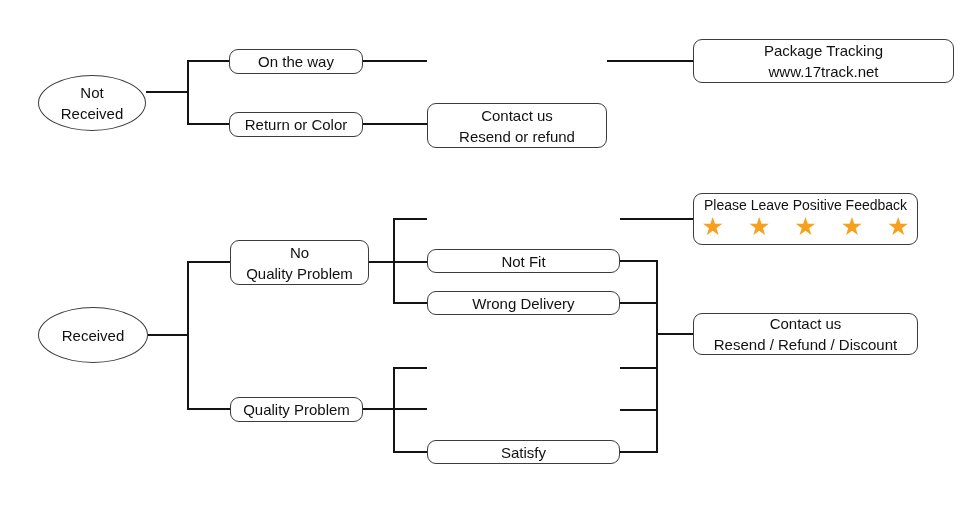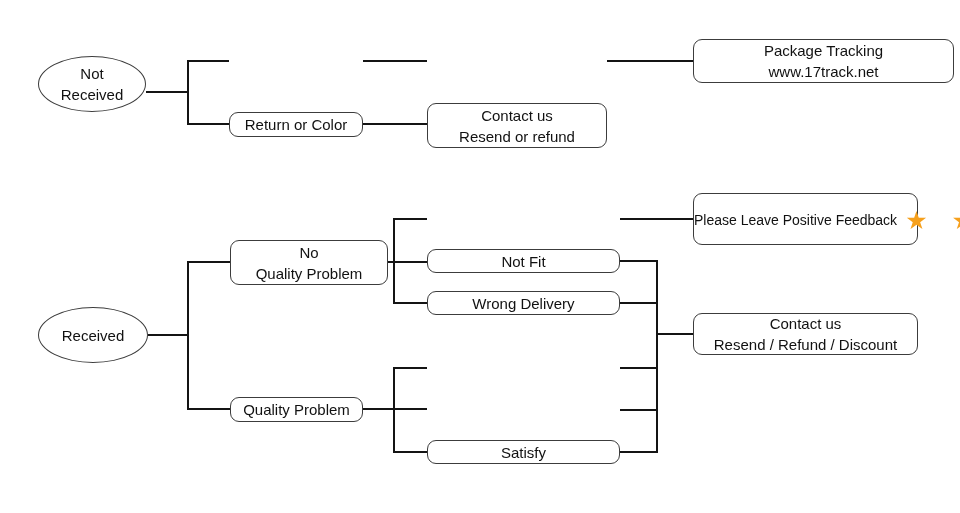--- a/index.html
+++ b/index.html
@@ -28,21 +28,21 @@
     border-radius:9px;
     display:flex;
     align-items:center;
     justify-content:center;
     text-align:center;
     font-size:15px;
     line-height:21px;
     white-space:pre-line;
   }
   .ellipse{border-radius:50%;}
-  .feedback{flex-direction:row;justify-content:flex-start;padding-top:3px;}
+  .feedback{flex-direction:column;justify-content:flex-start;padding-top:3px;}
   .fb-title{font-size:14px;line-height:17px;white-space:nowrap;}
   .fb-stars{
     color:var(--star);
     font-size:25px;
     line-height:26px;
     letter-spacing:8px;
     margin-left:8px; 
     white-space:nowrap;
     font-family:"DejaVu Sans", sans-serif;
   }
@@ -77,36 +77,37 @@
 
   <div class="ln" style="left:620px;top:218px;width:73px;height:2px"></div>
   <div class="ln" style="left:656px;top:260px;width:2px;height:193px"></div>
   <div class="ln" style="left:620px;top:260px;width:37px;height:2px"></div>
   <div class="ln" style="left:620px;top:302px;width:37px;height:2px"></div>
   <div class="ln" style="left:620px;top:367px;width:37px;height:2px"></div>
   <div class="ln" style="left:620px;top:409px;width:37px;height:2px"></div>
   <div class="ln" style="left:620px;top:451px;width:37px;height:2px"></div>
   <div class="ln" style="left:657px;top:333px;width:36px;height:2px"></div>
 
-  <div class="node ellipse" style="left:38px;top:56px;width:108px;height:56px">Not
+  <div class="node ellipse" style="left:38px;top:75px;width:108px;height:56px">Not
 Received</div>
 
+  <div class="node" style="left:229px;top:49px;width:134px;height:25px">On the way</div>
 
   <div class="node" style="left:229px;top:112px;width:134px;height:25px">Return or Color</div>
 
 
   <div class="node" style="left:693px;top:39px;width:261px;height:44px">Package Tracking
 www.17track.net</div>
 
   <div class="node" style="left:427px;top:103px;width:180px;height:45px">Contact us
 Resend or refund</div>
 
   <div class="node ellipse" style="left:38px;top:307px;width:110px;height:56px">Received</div>
 
-  <div class="node" style="left:230px;top:240px;width:158px;height:45px">No
+  <div class="node" style="left:230px;top:240px;width:139px;height:45px">No
 Quality Problem</div>
 
   <div class="node" style="left:230px;top:397px;width:133px;height:25px">Quality Problem</div>
 
 
   <div class="node" style="left:427px;top:249px;width:193px;height:24px">Not Fit</div>
 
   <div class="node" style="left:427px;top:291px;width:193px;height:24px">Wrong Delivery</div>
 
 

